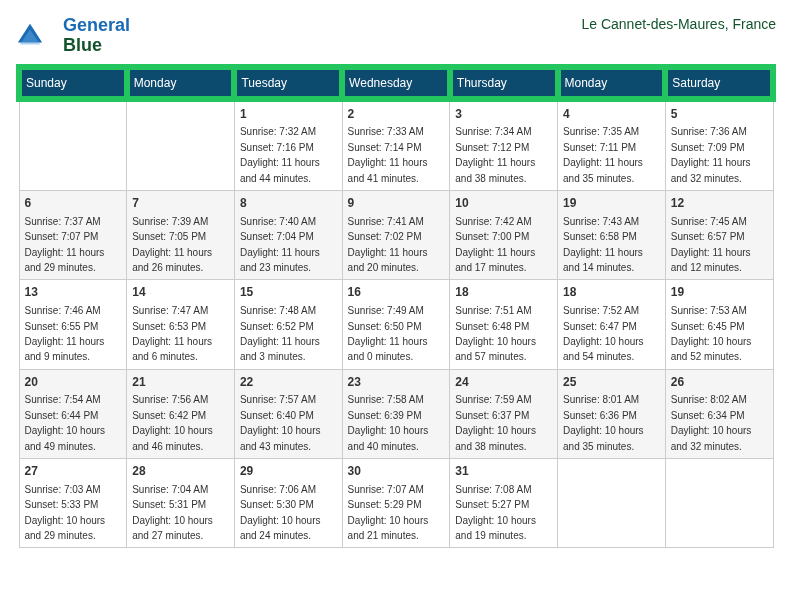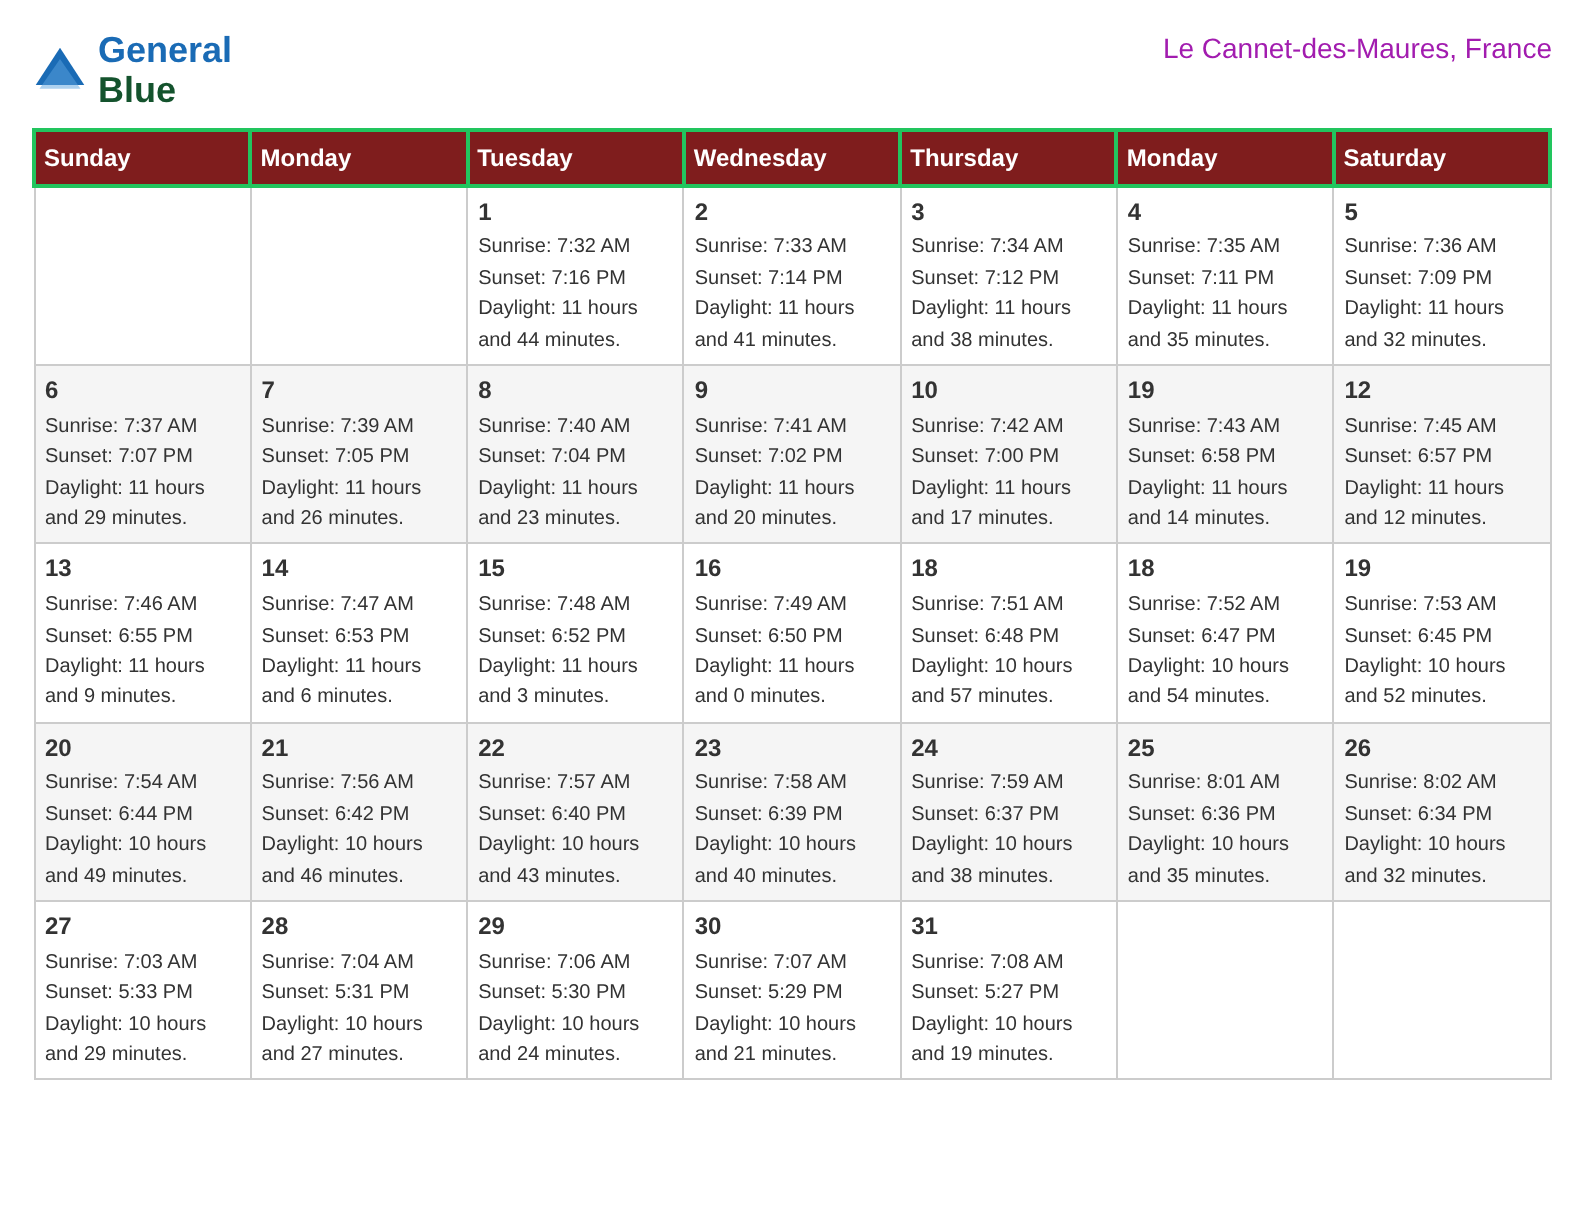--- a/index.html
+++ b/index.html
@@ -12,21 +12,21 @@
     }
     .header {
       display: flex;
       justify-content: space-between;
       align-items: flex-start;
       margin-bottom: 8px;
     }
     .logo {
       display: flex;
       align-items: center;
-      gap: 5px;
+      gap: 19px;
     }
     .logo-text {
       font-size: 18px;
       font-weight: bold;
       color: #333;
       line-height: 1.1;
     }
     .logo-text span {
       color: #1a6bb5;
     }
@@ -37,35 +37,35 @@
     .title-block {
       text-align: right;
     }
     .month-title {
       font-size: 32px;
       font-weight: normal;
       color: #333;
     }
     .location {
       font-size: 14px;
-      color: #a21caf;
+      color: #14532d;
     }
     table {
       width: 100%;
       border-collapse: collapse;
       font-size: 11px;
     }
     thead th {
-      background-color: #7f1d1d;
+      background-color: #0c4a6e;
       color: #fff;
       padding: 6px 4px;
       text-align: left;
       font-size: 12px;
-      font-weight: bold;
-      border: 2px solid #22c55e;
+      font-weight: normal;
+      border: 6px solid #22c55e;
     }
     tbody td {
       border: 1px solid #ccc;
       vertical-align: top;
       padding: 4px 5px;
       min-height: 80px;
       height: 85px;
       width: calc(100% / 7);
       color: #333;
       line-height: 1.4;

